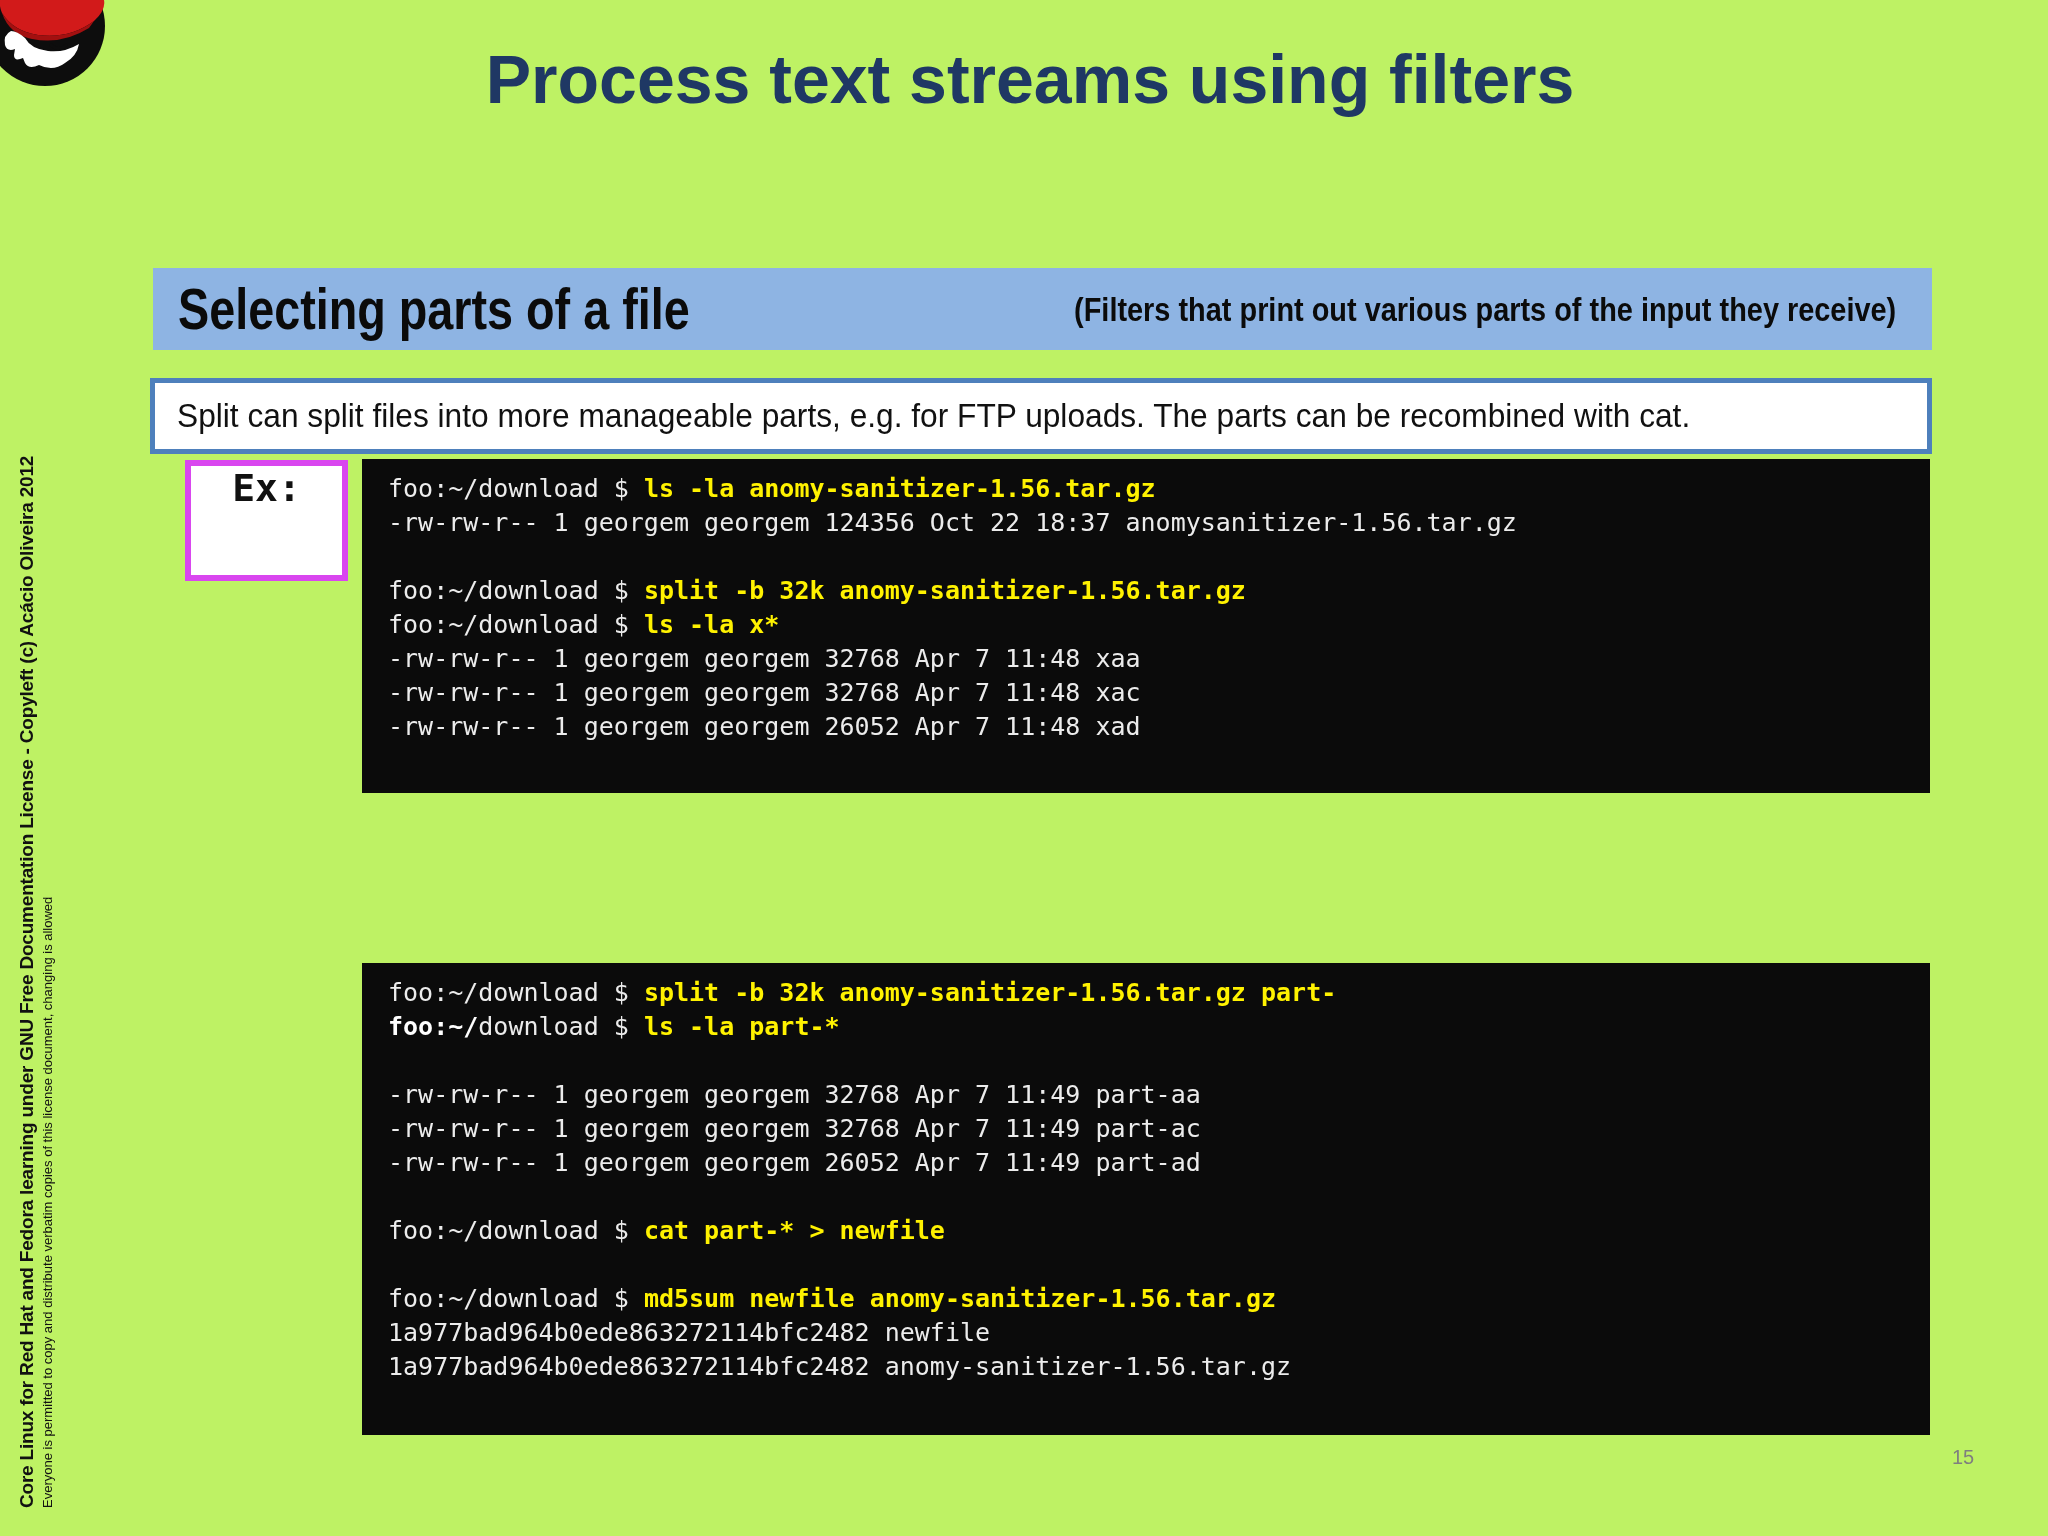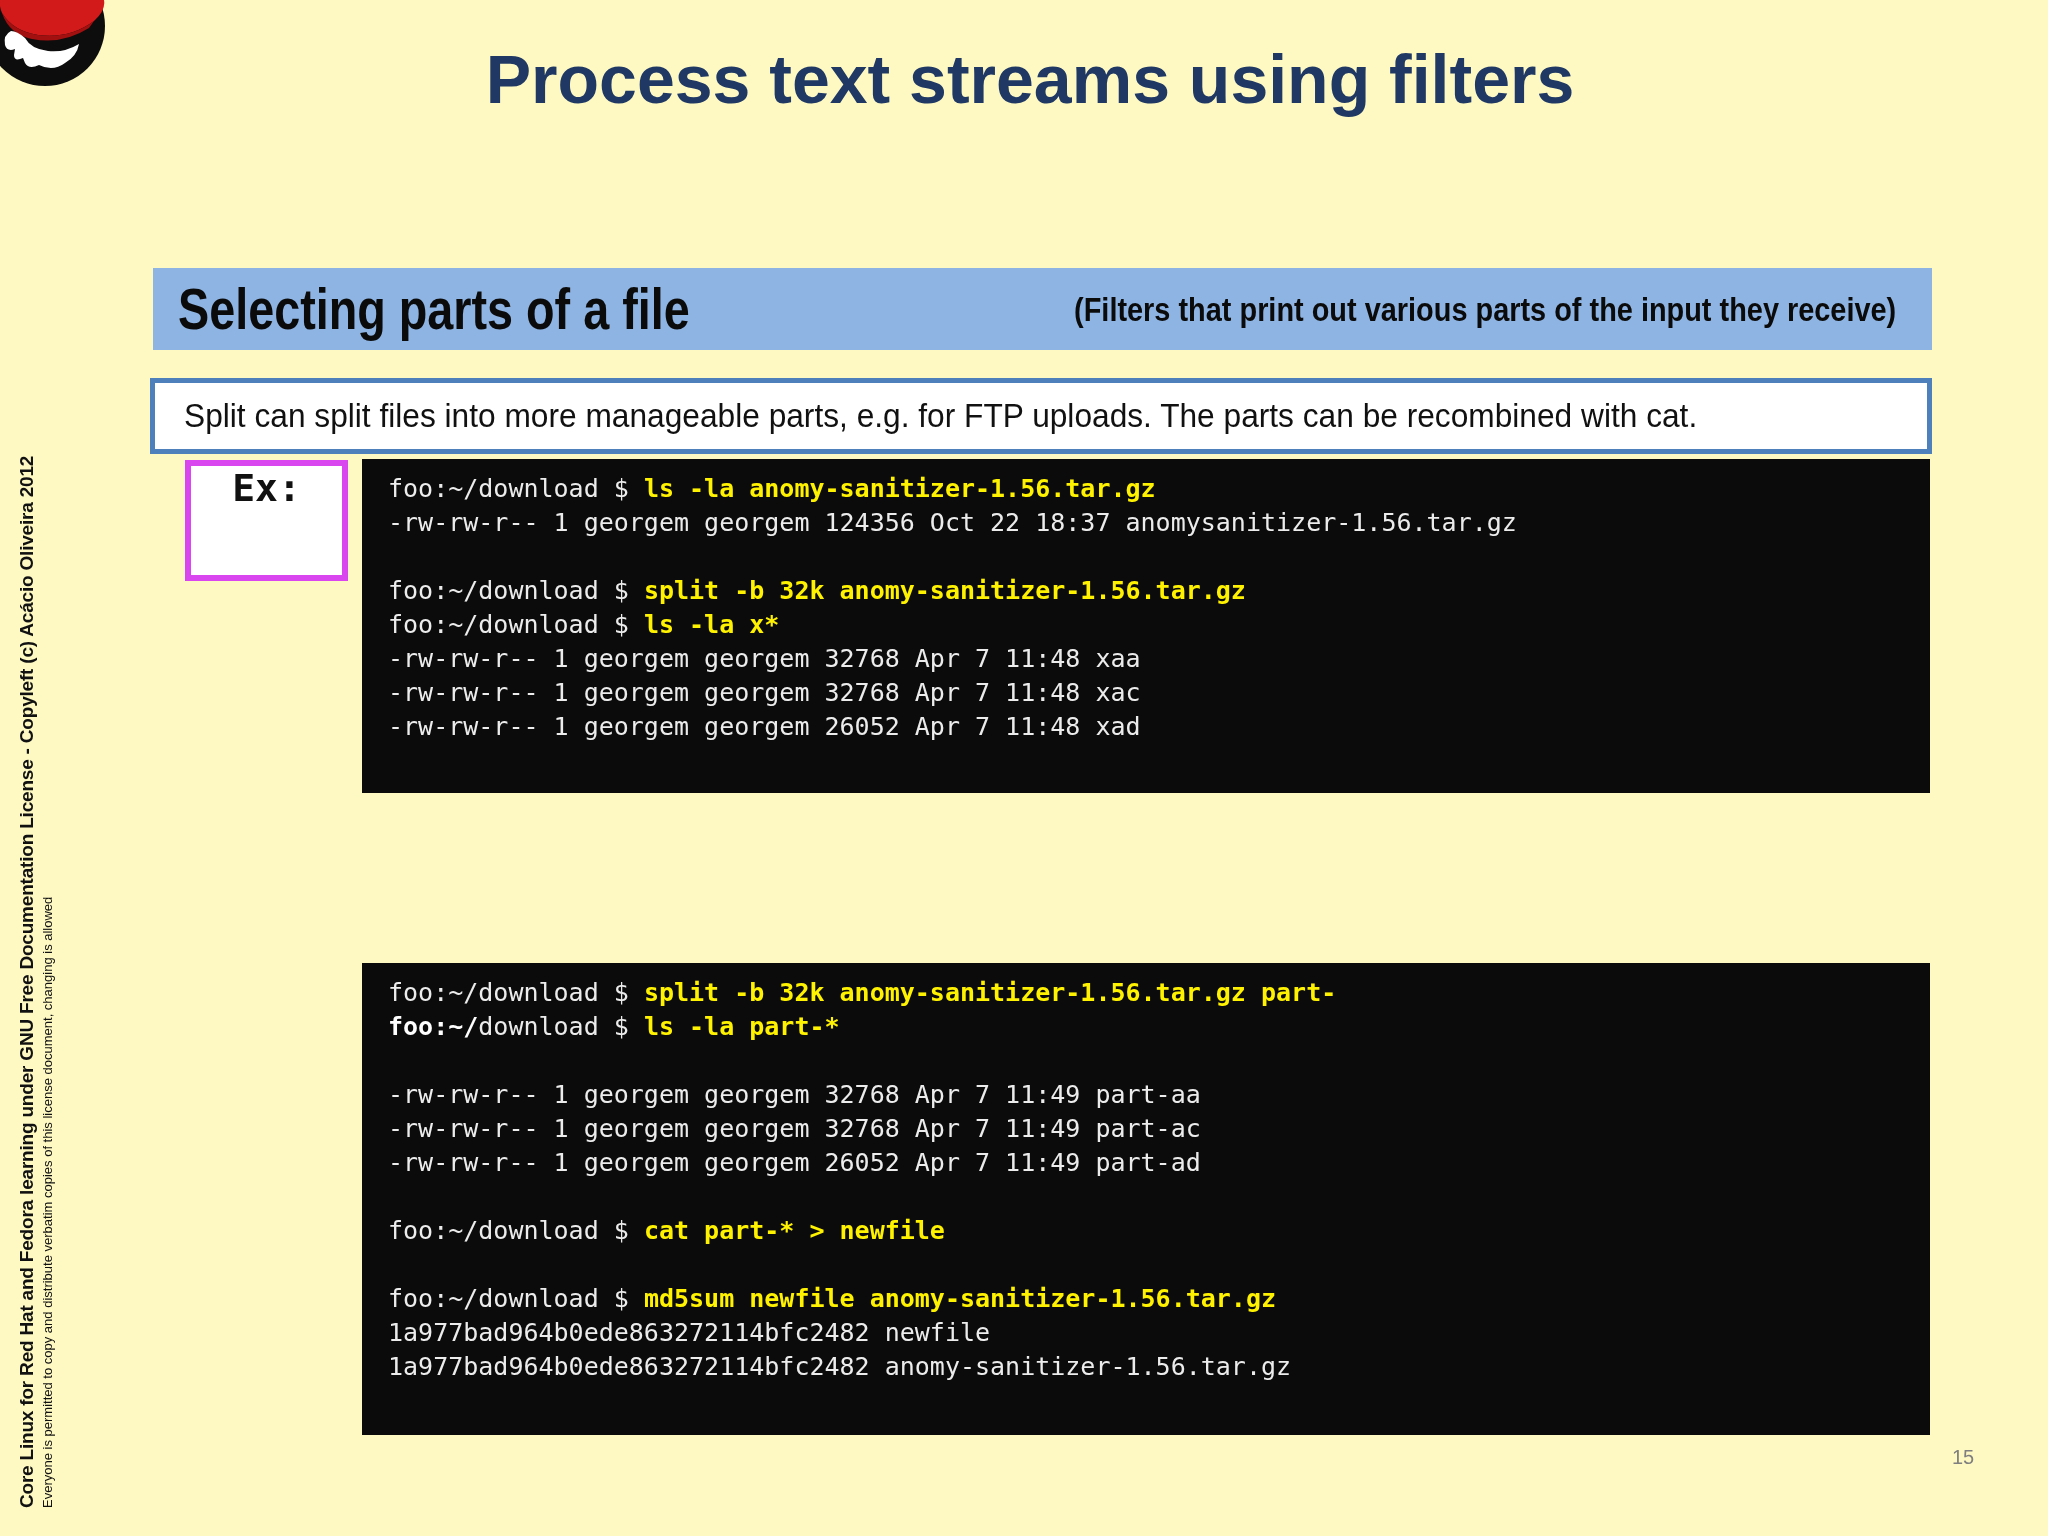--- a/index.html
+++ b/index.html
@@ -1,34 +1,34 @@
 <!DOCTYPE html>
 <html><head>
 <meta charset="utf-8">
 <style>
   html,body{margin:0;padding:0;}
   body{width:2048px;height:1536px;background:#fff;font-family:"Liberation Sans",sans-serif;}
-  .slide{position:relative;width:2048px;height:1536px;background:#fef9c3;overflow:hidden;}
+  .slide{position:relative;width:2048px;height:1536px;background:#bef264;overflow:hidden;}
 
   .logo{position:absolute;left:0;top:0;}
 
   .page-title{position:absolute;left:0;top:40px;width:2060px;margin:0;text-align:center;
     font-size:68px;font-weight:bold;color:#1F3864;letter-spacing:0px;}
 
   .bar{position:absolute;left:153px;top:268px;width:1779px;height:82px;background:#8EB4E3;
     display:flex;align-items:center;justify-content:space-between;box-sizing:border-box;
     padding:0 36px 0 25px;}
   .bar-title{font-size:57px;font-weight:bold;color:#0b0b0b;white-space:nowrap;
     transform:scaleX(0.82);transform-origin:left center;}
   .bar-sub{font-size:34px;font-weight:bold;color:#0b0b0b;white-space:nowrap;
     transform:scaleX(0.85);transform-origin:right center;}
 
   .callout{background:#fff;border:5px solid #4E80BC;box-sizing:border-box;color:#111;}
   .note1{position:absolute;left:150px;top:378px;width:1782px;height:76px;
-    display:flex;align-items:center;padding-left:29px;font-size:33px;
+    display:flex;align-items:center;padding-left:22px;font-size:33px;
     transform-origin:left center;}
   .note1-inner{white-space:nowrap;transform:scaleX(0.96);transform-origin:left center;}
   .note2{position:absolute;left:364px;top:820px;width:1566px;height:102px;
     padding:9px 22px;font-size:31px;line-height:41px;}
 
   .exbox{position:absolute;left:185px;top:460px;width:163px;height:121px;
     background:#fff;border:6px solid #d946ef;box-sizing:border-box;
     font-family:"DejaVu Sans Mono",monospace;font-weight:bold;font-size:38px;color:#111;
     text-align:center;padding-top:0;}
 

